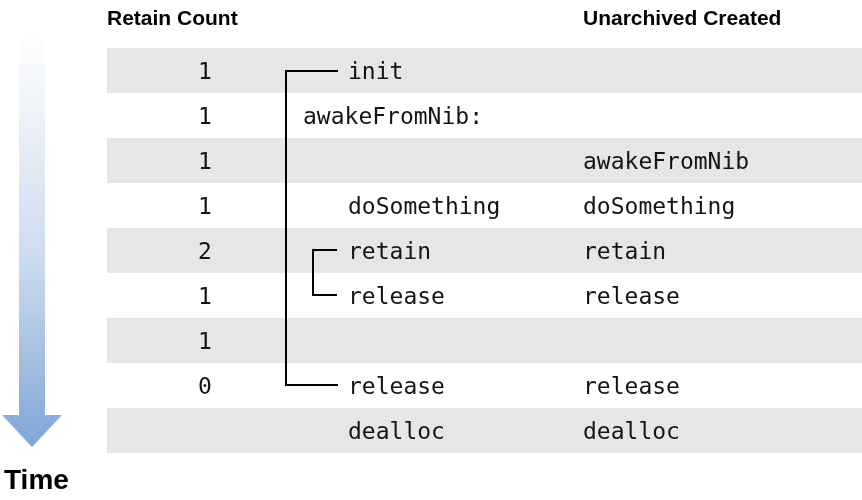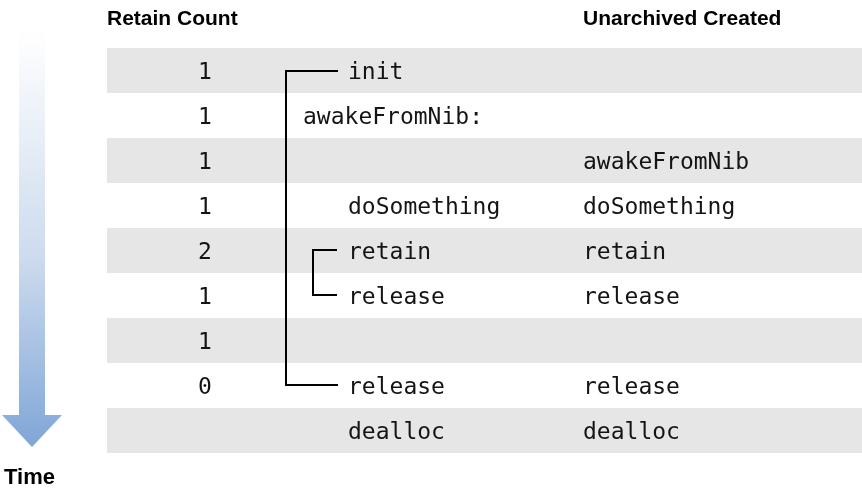--- a/index.html
+++ b/index.html
@@ -21,21 +21,21 @@
     position: absolute;
     left: 1px;
     top: 30px;
     width: 62px;
     height: 420px;
   }
   .time-label {
     position: absolute;
     left: 4px;
     top: 464px;
-    font-size: 22px;
+    font-size: 28px;
     font-weight: bold;
     color: #000000;
     letter-spacing: 0px;
   }
 
   
   .col-header {
     position: absolute;
     top: 6px;
     font-size: 21px;

